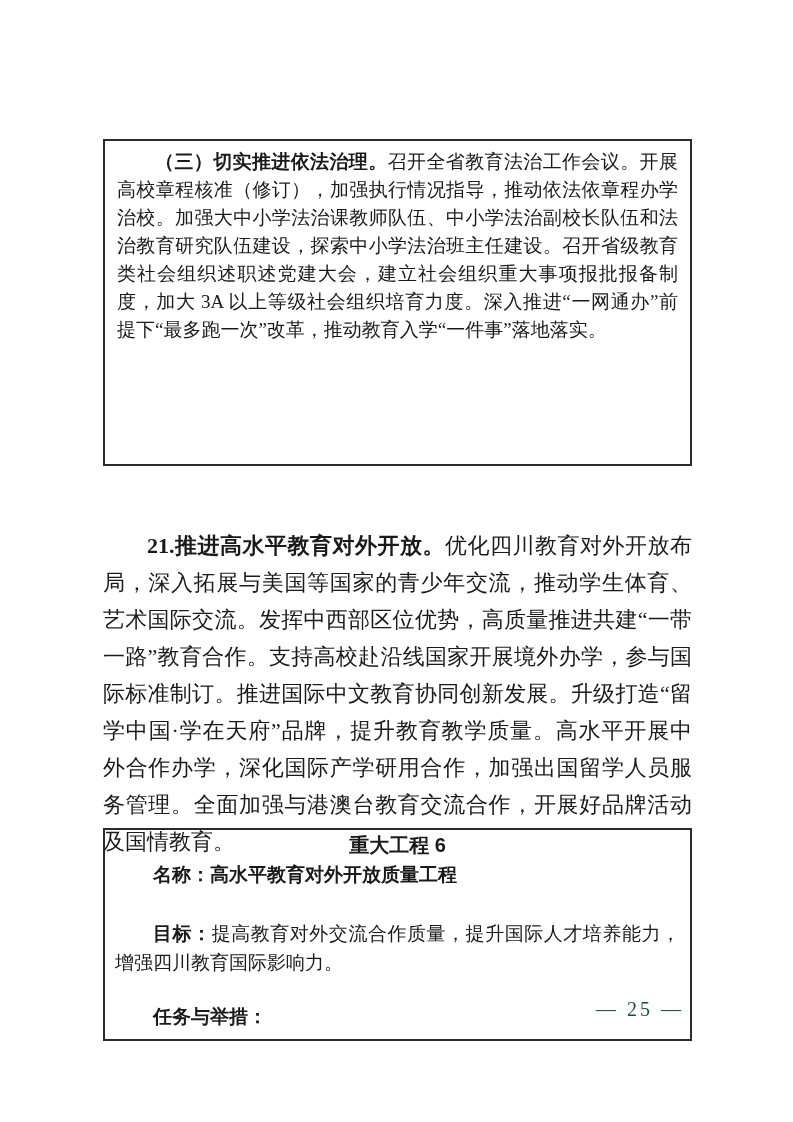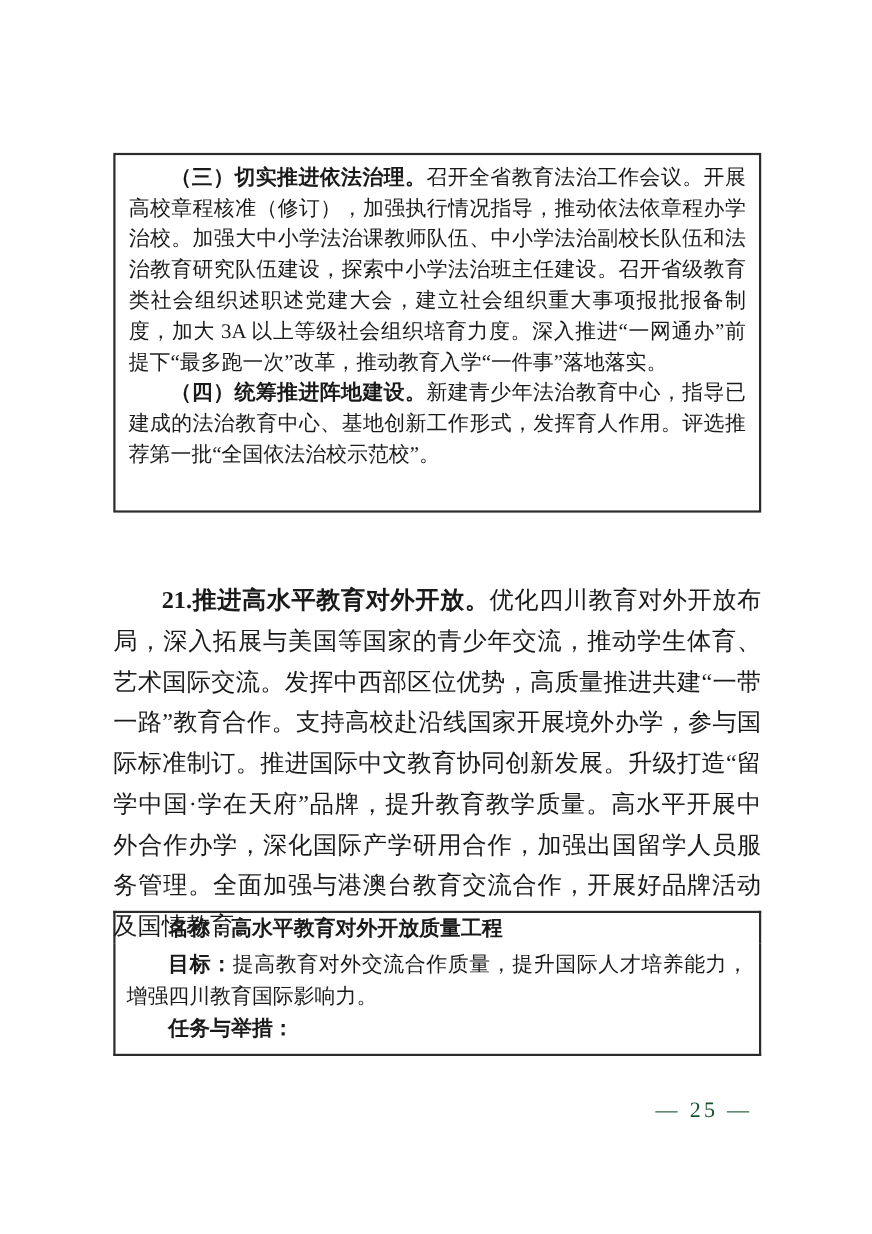--- a/index.html
+++ b/index.html
@@ -68,45 +68,48 @@
     height: 27px;
     border-bottom: 2px solid #2b2b2b;
     padding: 1px 10px;
   }
   .t-name .indent { padding-left: 2em; display: inline-block; }
   .t-detail { padding: 5px 10px 8px 10px; vertical-align: top; }
   .detail-para {
     text-indent: 2em;
     line-height: 29px;
     text-align: justify;
+    margin-top: 25px;
   }
   
   .page-footer {
     position: absolute;
     left: 596px;
     top: 998px;
     font-size: 20px;
     letter-spacing: 3px;
     color: #14532d;
   }
 </style>
 </head>
 <body>
 
 <div class="page">
 
   <div class="law-box">
     <p class="box-para"><span class="kai-heading">（三）切实推进依法治理。</span><span>召开全省教育法治工作会议。开展高校章程核准（修订），加强执行情况指导，推动依法依章程办学治校。加强大中小学法治课教师队伍、中小学法治副校长队伍和法治教育研究队伍建设，探索中小学法治班主任建设。召开省级教育类社会组织述职述党建大会，建立社会组织重大事项报批报备制度，加大 3A 以上等级社会组织培育力度。深入推进“一网通办”前提下“最多跑一次”改革，推动教育入学“一件事”落地落实。</span></p>
-    <p class="box-para"><span class="kai-heading">（四）统筹推进阵地建设。</span><span>新建青少年法治教育中心，指导已建成的法治教育中心、基地创新工作形式，发挥育人作用。评选推荐第一批“全国依法治校示范校”。</span></p>
   </div>
 
   <p class="main-para"><span class="item-heading">21.推进高水平教育对外开放。</span><span>优化四川教育对外开放布局，深入拓展与美国等国家的青少年交流，推动学生体育、艺术国际交流。发挥中西部区位优势，高质量推进共建“一带一路”教育合作。支持高校赴沿线国家开展境外办学，参与国际标准制订。推进国际中文教育协同创新发展。升级打造“留学中国·学在天府”品牌，提升教育教学质量。高水平开展中外合作办学，深化国际产学研用合作，加强出国留学人员服务管理。全面加强与港澳台教育交流合作，开展好品牌活动及国情教育。</span></p>
 
   <table class="project-table">
     <tbody>
+        <tr>
+      <td class="t-title">重大工程 6</td>
+    </tr>
     <tr>
       <td class="t-name"><span class="indent bold-label"><span>名称：</span><span>高水平教育对外开放质量工程</span></span></td>
     </tr>
     <tr>
       <td class="t-detail">
         <p class="detail-para"><span class="bold-label">目标：</span><span>提高教育对外交流合作质量，提升国际人才培养能力，增强四川教育国际影响力。</span></p>
         <p class="detail-para"><span class="bold-label">任务与举措：</span><span></span></p>
       </td>
     </tr>
   </tbody>

